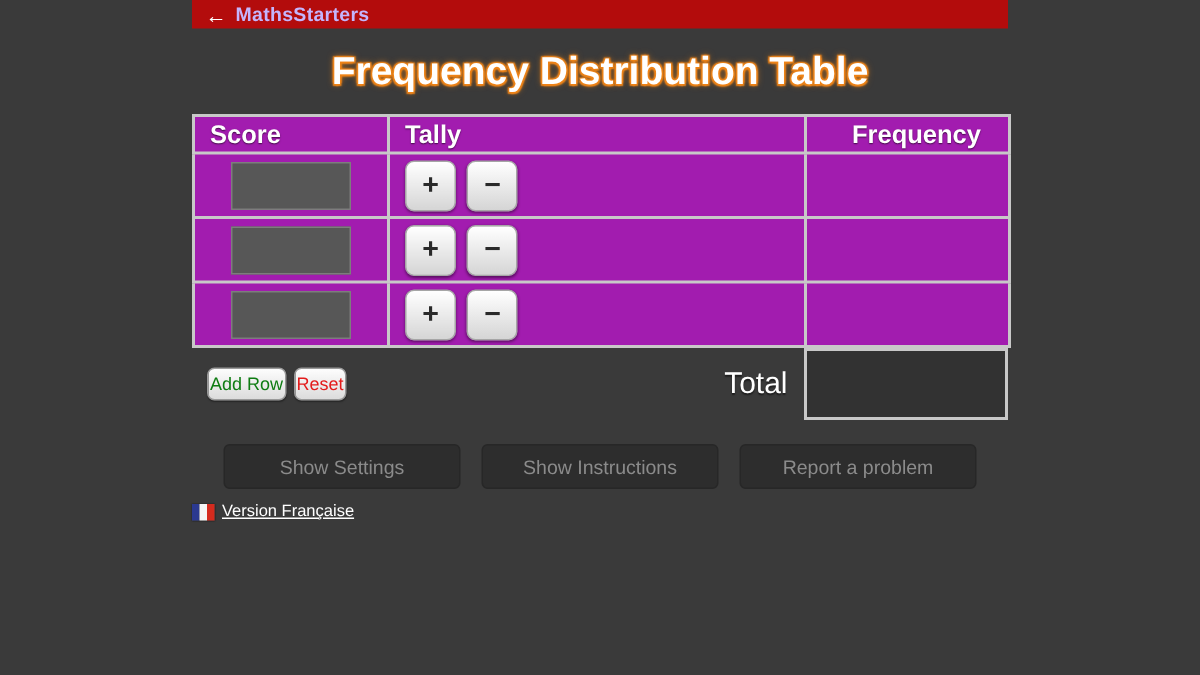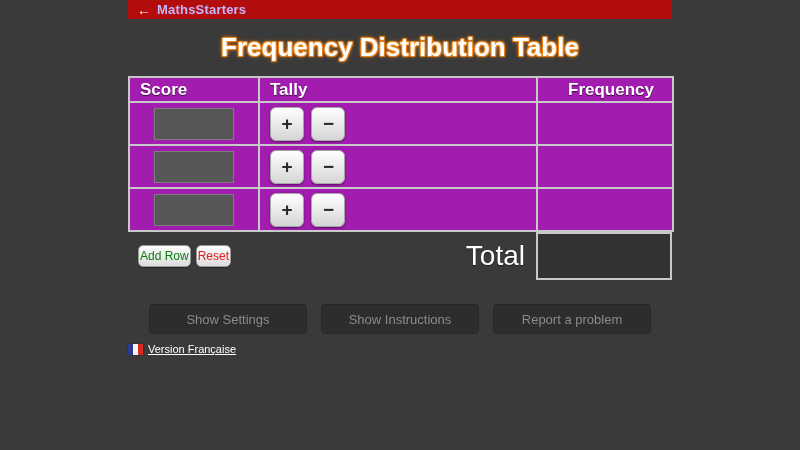--- a/index.html
+++ b/index.html
@@ -75,30 +75,30 @@
     background:linear-gradient(#fdfdfd,#dcdcdc);
     font-family:"Liberation Sans", sans-serif;
     font-size:12px; font-weight:normal;
     padding:3px 1px;
     box-shadow:0 1px 1px rgba(0,0,0,.35);
     cursor:pointer;
   }
   .add-row-btn { color:#0e7c12; }
   .reset-btn { color:#e31b1b; }
   .total-label {
-    align-self:center; color:#ffffff; font-size:28px;
+    align-self:center; color:#ffffff; font-size:20px;
     margin-right:11px; text-shadow:0 1px 1px rgba(0,0,0,.5);
   }
   .total-cell {
     width:132px; border:2px solid #c8c8c8; background:#323232;
     color:#fff; font-size:18px; text-align:center; line-height:44px;
   }
 
   
-  .footer-buttons { margin-top:24px; display:flex; justify-content:center; gap:14px; }
+  .footer-buttons { margin-top:16px; display:flex; justify-content:center; gap:14px; }
   .footer-btn {
     width:158px; height:30px;
     background:#2d2d2d;
     border:1px solid #272727; border-radius:4px;
     color:#8b8b8b; font-size:13px;
     font-family:"Liberation Sans", sans-serif;
     cursor:pointer;
   }
 
   

